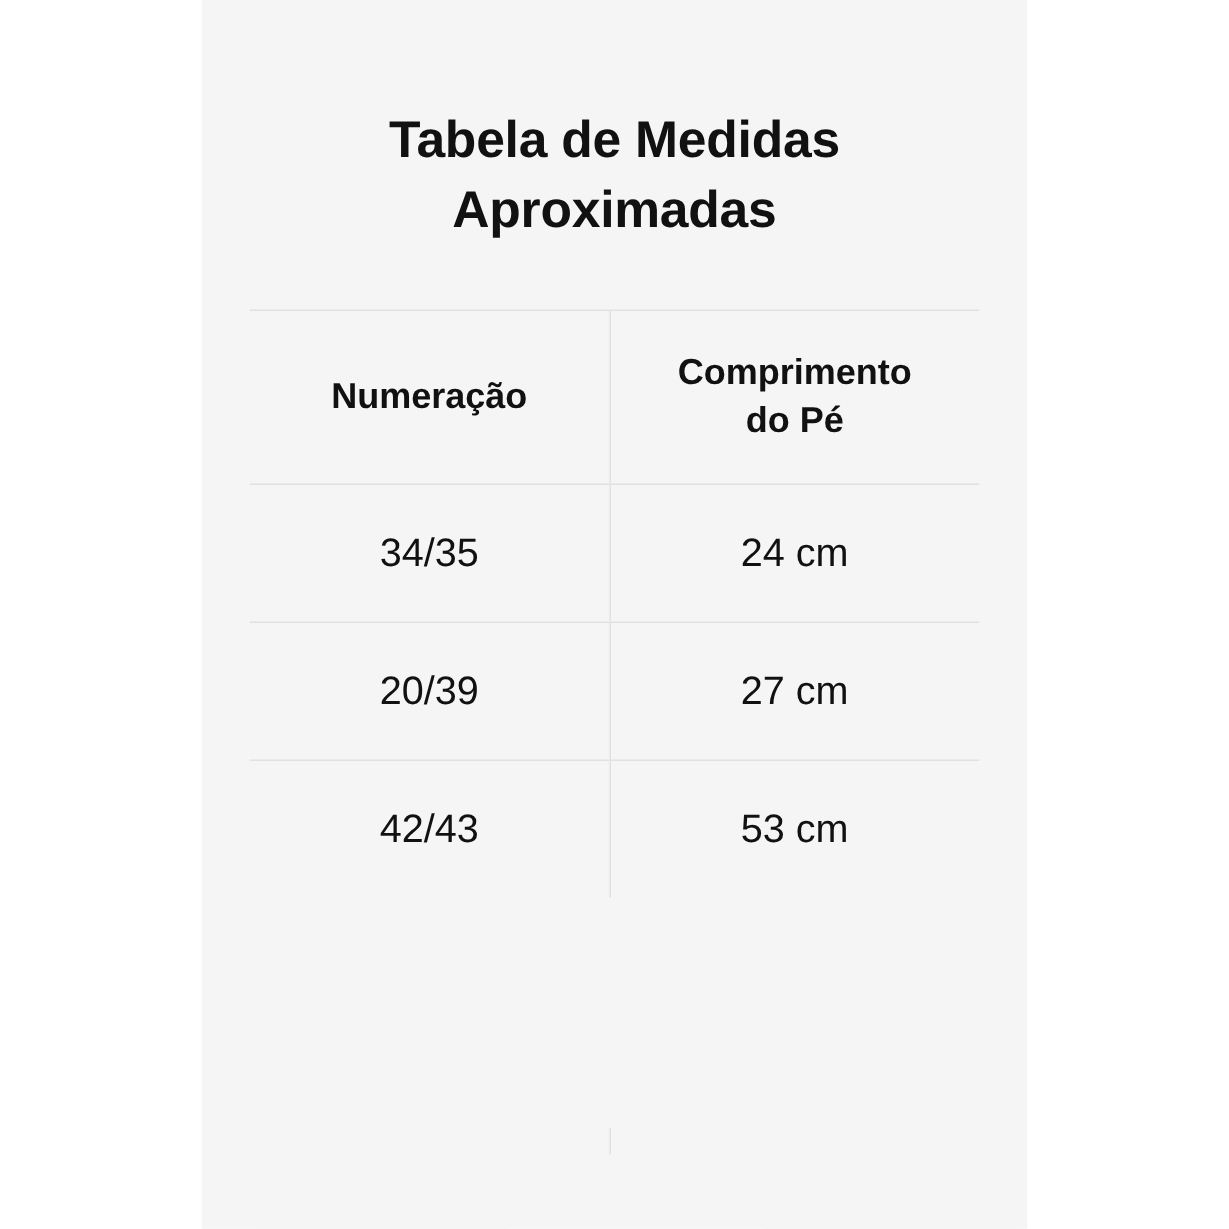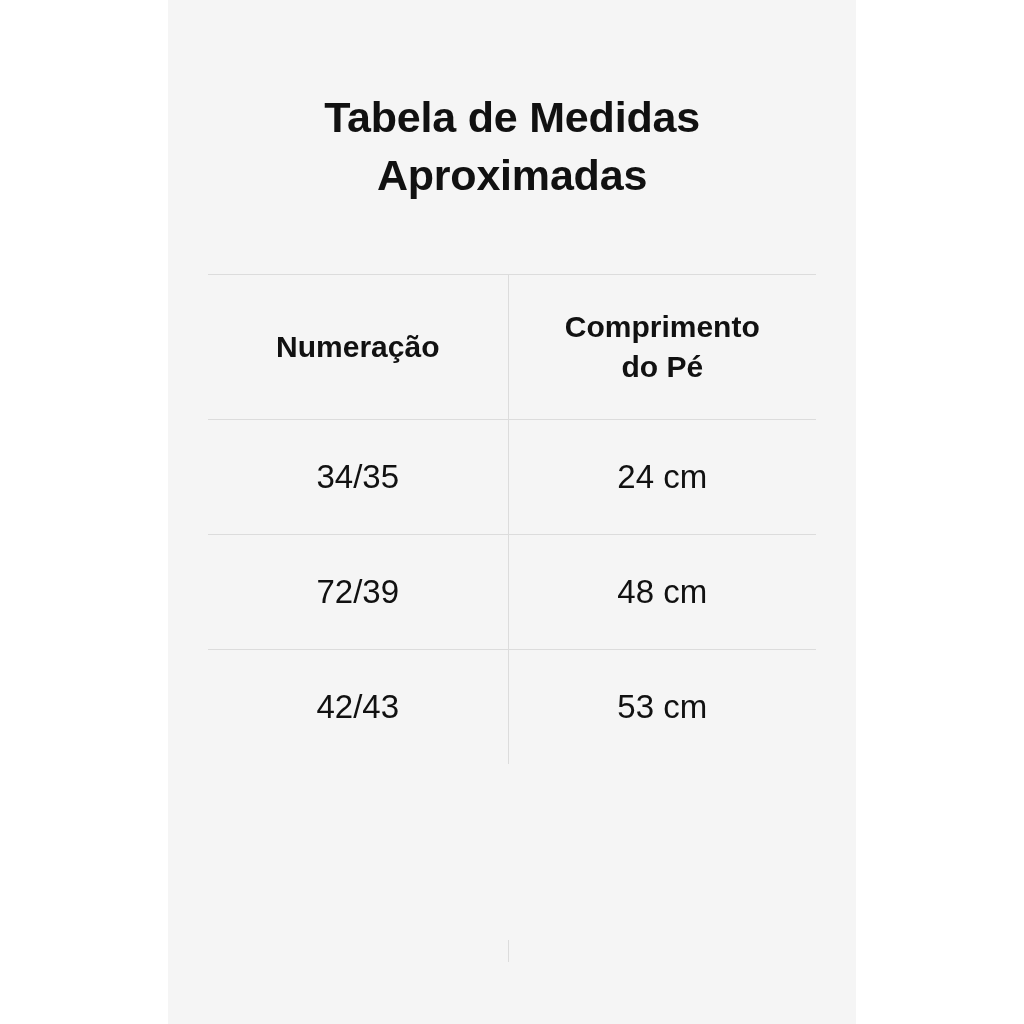--- a/index.html
+++ b/index.html
@@ -48,21 +48,21 @@
     line-height: 1.35;
     color: #111111;
     letter-spacing: -0.2px;
   }
   .title .line {
     display: block;
   }
   .table-wrap {
     position: absolute;
     left: 40px;
-    top: 274px;
+    top: 258px;
     width: 608px;
   }
   table.size-table {
     width: 608px;
     border-collapse: collapse;
     table-layout: fixed;
   }
   table.size-table col.c1 { width: 300px; }
   table.size-table col.c2 { width: 308px; }
 
@@ -133,22 +133,22 @@
             <th class="col-sep">
               <span>Comprimento</span><br>
               <span>do Pé</span>
             </th>
           </tr>
           <tr>
             <td>34/35</td>
             <td class="col-sep">24 cm</td>
           </tr>
           <tr>
-            <td>72/39</td>
-            <td class="col-sep">48 cm</td>
+            <td>20/39</td>
+            <td class="col-sep">27 cm</td>
           </tr>
           <tr>
             <td>42/43</td>
             <td class="col-sep">53 cm</td>
           </tr>
         </tbody>
       </table>
     </div>
 
     <div class="divider-tail"></div>

